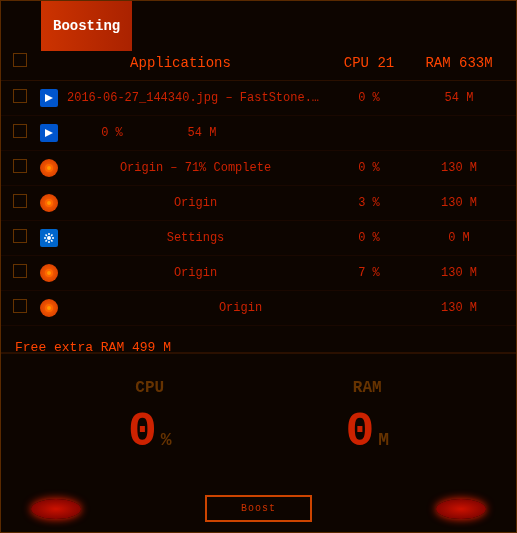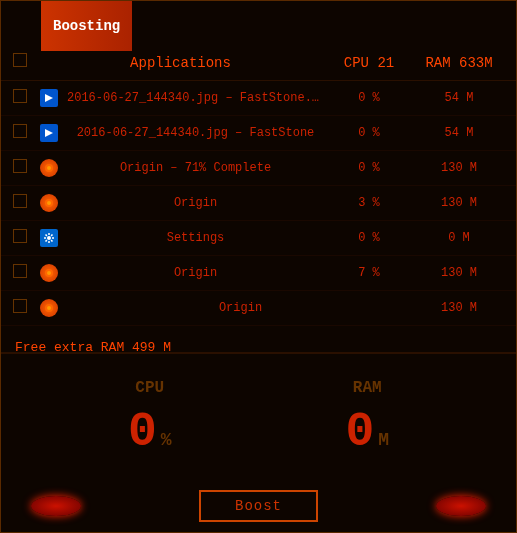--- a/index.html
+++ b/index.html
@@ -231,21 +231,21 @@
       background: radial-gradient(ellipse, #cc1100, #660000);
       border-radius: 50%;
       box-shadow: 0 0 8px #ff2200;
     }
 
     .boost-button {
       background: #0d0500;
       border: 2px solid #cc4400;
       color: #cc3300;
       font-family: 'Courier New', monospace;
-      font-size: 14px;
+      font-size: 10px;
       padding: 6px 34px;
       cursor: pointer;
       letter-spacing: 1px;
     }
 
     .divider-line {
       width: 100%;
       height: 1px;
       background: #2a1000;
       margin-bottom: 5px;
@@ -286,21 +286,20 @@
         </div>
         <div class="table-row">
           <div class="row-check"><div class="checkbox"></div></div>
           <div class="row-icon">
             <div class="icon-blue">
               <svg width="12" height="12" viewBox="0 0 12 12">
                 <polygon points="2,2 10,6 2,10" fill="#fff"></polygon>
               </svg>
             </div>
           </div>
-          <div class="row-name">2016-06-27_144340.jpg – FastStone</div>
           <div class="row-cpu">0 %</div>
           <div class="row-ram">54 M</div>
         </div>
         <div class="table-row">
           <div class="row-check"><div class="checkbox"></div></div>
           <div class="row-icon">
             <div class="icon-orange">
               <svg width="10" height="10" viewBox="0 0 10 10">
                 <circle cx="5" cy="5" r="4" fill="#ff6600"></circle>
                 <circle cx="5" cy="5" r="2" fill="#ff9900"></circle>

